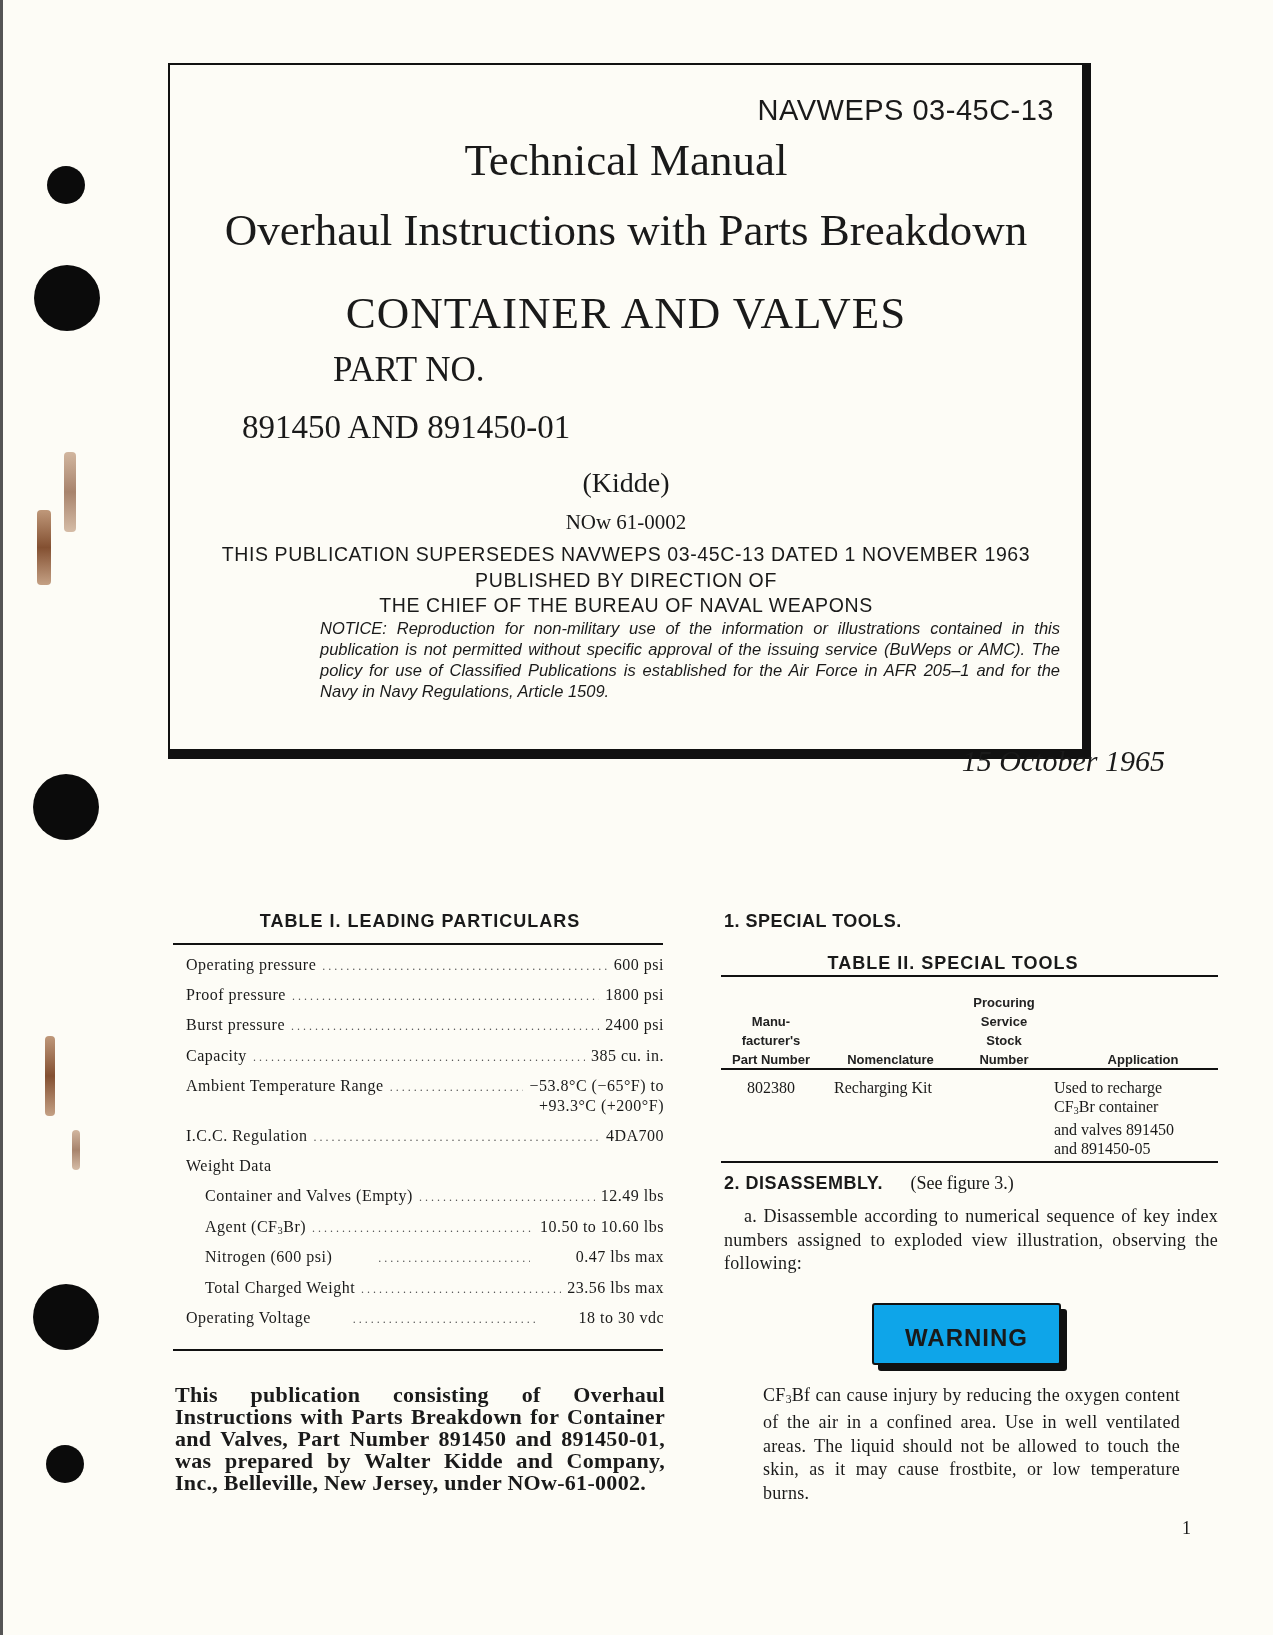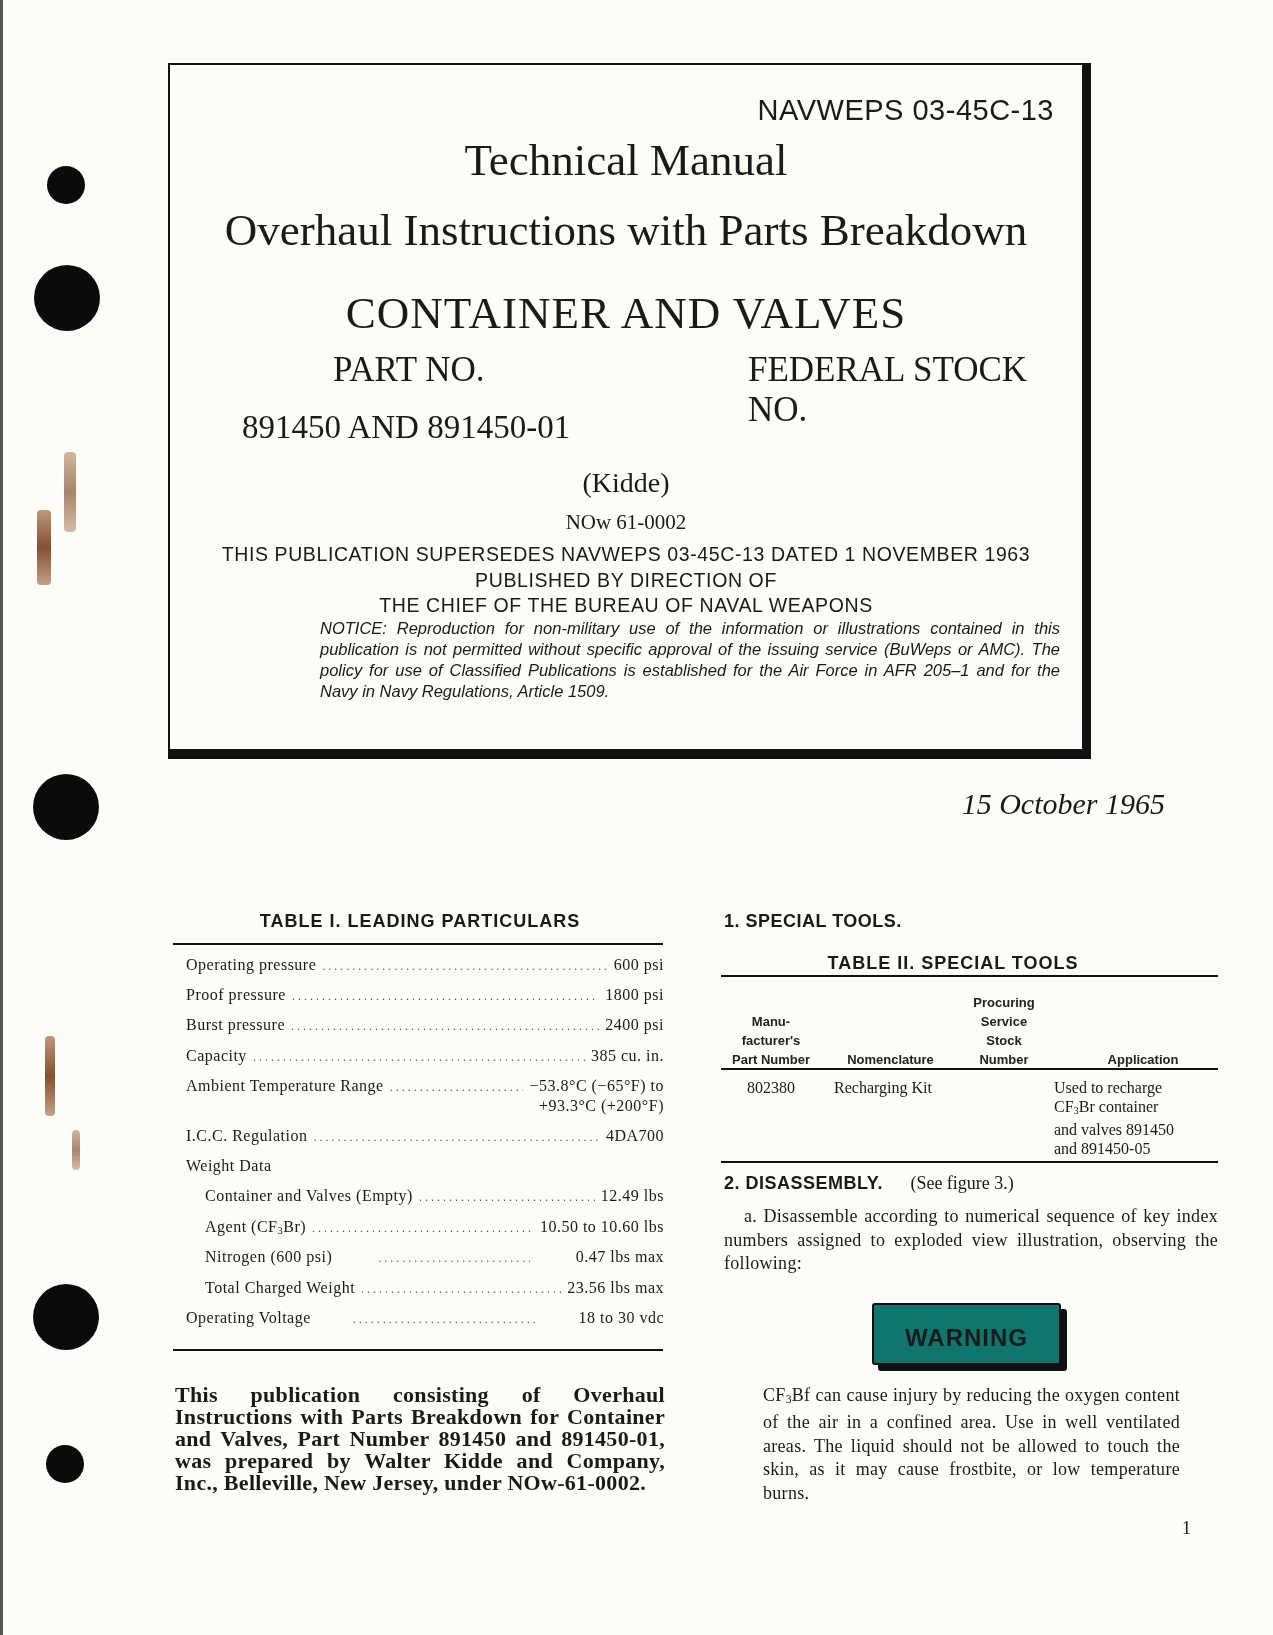--- a/index.html
+++ b/index.html
@@ -27,21 +27,21 @@
   }
   .doc-number { position: absolute; right: 28px; top: 21px; font-size: 29px; letter-spacing: 0.5px; }
   .center-line { position: absolute; left: 0; width: 100%; text-align: center; }
   .t-tech { top: 69px; font-size: 45px; }
   .t-overhaul { top: 139px; font-size: 45px; }
   .t-component { top: 222px; font-size: 45px; letter-spacing: 1px; }
   .col-head { position: absolute; font-size: 35px; }
   .notice { position: absolute; left: 150px; top: 545px; width: 740px;
     font-size: 16.5px; line-height: 21px; font-style: italic; text-align: justify; }
 
-  .date { position: absolute; right: 108px; top: 787px; font-size: 30px; font-style: italic; }
+  .date { position: absolute; right: 108px; top: 744px; font-size: 30px; font-style: italic; }
 
   
   .tbl1-title { position: absolute; left: 175px; top: 903px; width: 490px; text-align: center;
     font-weight: bold; font-size: 18px; letter-spacing: 1px; }
   .rule { position: absolute; background: #111; }
   .lp-row { position: absolute; left: 186px; width: 478px; font-size: 16px; display: flex; align-items: baseline; }
   .lp-row.indent { left: 205px; width: 459px; }
   .lp-label { white-space: nowrap; letter-spacing: 0.5px; }
   .lp-dots { flex: 1; overflow: hidden; white-space: nowrap; color: #555; margin: 0 6px; font-size: 12px; letter-spacing: 3px; }
   .lp-value { white-space: nowrap; text-align: right; letter-spacing: 0.5px; }
@@ -53,21 +53,21 @@
   .h-section { position: absolute; font-weight: bold; font-size: 18px; letter-spacing: 0.5px; }
   .tbl2-title { position: absolute; left: 718px; top: 945px; width: 470px; text-align: center;
     font-weight: bold; font-size: 18px; letter-spacing: 1px; }
   .th { position: absolute; font-size: 13px; font-weight: bold; text-align: center; line-height: 19px; color: #222; }
   .td { position: absolute; font-size: 16px; line-height: 19px; }
   .app-cell { text-align: justify; width: 162px; }
 
   .para-right { position: absolute; font-size: 18px; line-height: 23.5px; text-align: justify; letter-spacing: 0.3px; }
 
   .warning-box { position: absolute; left: 872px; top: 1303px; width: 185px; height: 58px;
-    border: 2px solid #111; border-radius: 3px; box-shadow: 6px 6px 0 #111; background: #0f766e;
+    border: 2px solid #111; border-radius: 3px; box-shadow: 6px 6px 0 #111; background: #0ea5e9;
     display: flex; align-items: center; justify-content: center; }
   .warning-text { font-weight: bold; font-size: 24px; letter-spacing: 1px; }
 
   .page-num { position: absolute; left: 1182px; top: 1518px; font-size: 18px; }
   sub { font-size: 0.65em; vertical-align: -0.15em; }
 </style>
 </head>
 <body>
 
 <div class="hole" style="left:47px; top:166px; width:38px; height:38px;"></div>
@@ -82,21 +82,20 @@
 <div class="abs" style="left:0; top:0; width:3px; height:1635px; background:#555;"></div>
 
 <div class="frame">
   <div class="doc-number sans">NAVWEPS 03-45C-13</div>
   <div class="center-line t-tech serif">Technical Manual</div>
   <div class="center-line t-component serif">CONTAINER AND VALVES</div>
   <div class="center-line t-overhaul serif">Overhaul Instructions with Parts Breakdown</div>
 
   <div class="col-head serif" style="left:163px; top:285px;">PART NO.</div>
   <div class="col-head serif" style="left:72px; top:344px; font-size:33px;">891450 AND 891450-01</div>
-  <div class="col-head serif" style="left:578px; top:285px;">FEDERAL STOCK NO.</div>
 
   <div class="center-line serif" style="top:402px; font-size:28px;">(Kidde)</div>
   <div class="center-line serif" style="top:445px; font-size:21px;">NOw 61-0002</div>
   <div class="center-line sans" style="top:470px; font-size:19.5px; letter-spacing:0.6px;">THIS PUBLICATION SUPERSEDES NAVWEPS 03-45C-13 DATED 1 NOVEMBER 1963</div>
   <div class="center-line sans" style="top:496px; font-size:19.5px; letter-spacing:0.6px;">PUBLISHED BY DIRECTION OF</div>
   <div class="center-line sans" style="top:521px; font-size:19.5px; letter-spacing:0.6px;">THE CHIEF OF THE BUREAU OF NAVAL WEAPONS</div>
   <div class="notice sans">NOTICE: Reproduction for non-military use of the information or illustrations contained in this publication is not permitted without specific approval of the issuing service (BuWeps or AMC). The policy for use of Classified Publications is established for the Air Force in AFR 205–1 and for the Navy in Navy Regulations, Article 1509.</div>
 </div>
 
 <div class="date serif">15 October 1965</div>

